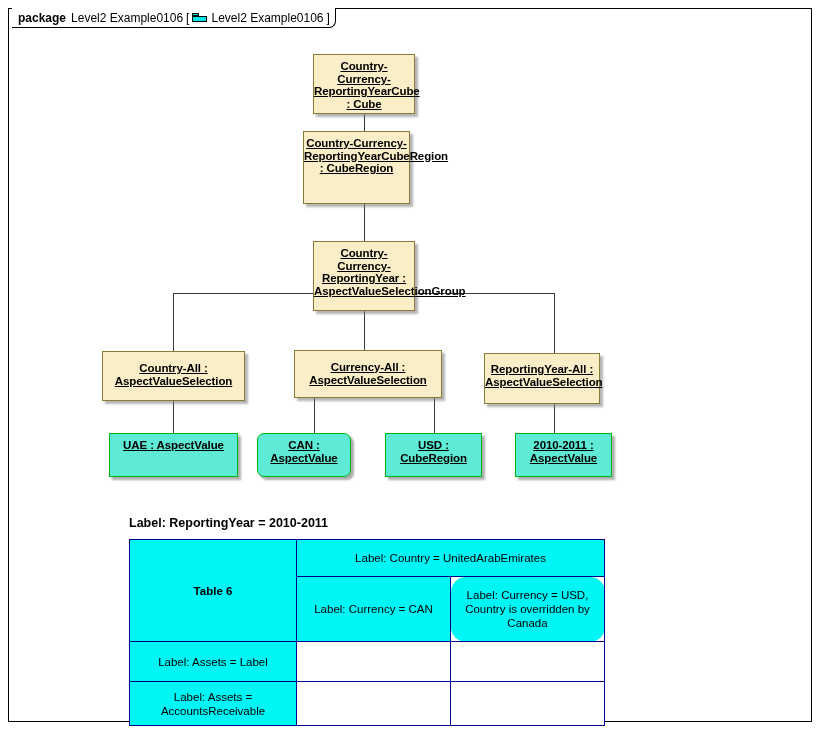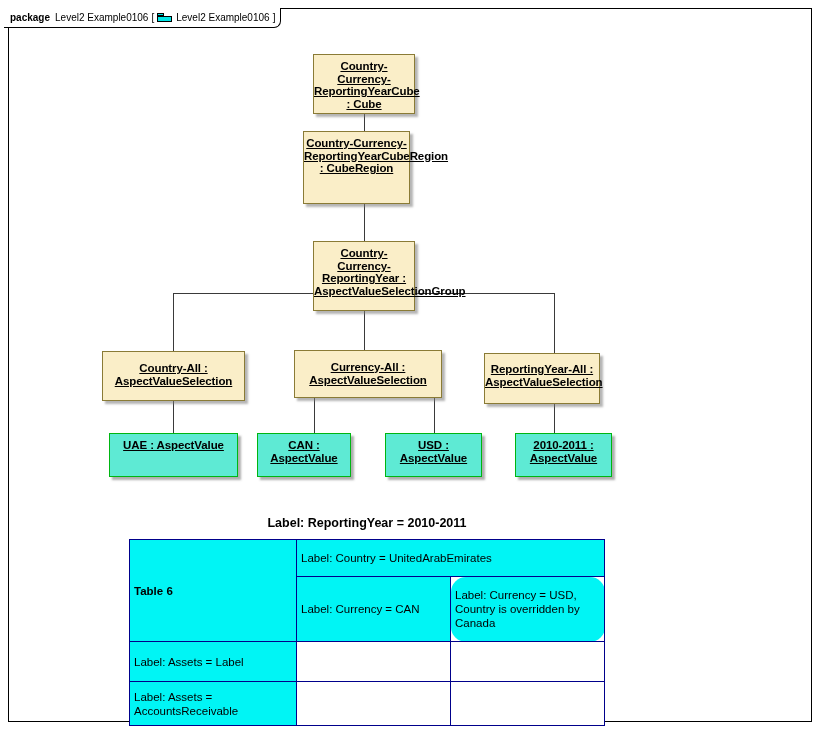--- a/index.html
+++ b/index.html
@@ -17,30 +17,30 @@
   #diagram-frame {
     position: absolute;
     left: 8px; top: 8px;
     width: 804px; height: 714px;
     border: 1px solid #000000;
     background: #ffffff;
     box-sizing: border-box;
   }
   #package-header {
     position: absolute;
-    left: 4px; top: 8px;
+    left: 12px; top: 8px;
     height: 20px;
     box-sizing: border-box;
     border-right: 1px solid #000;
     border-bottom: 1px solid #000;
     background: #ffffff;
     display: flex;
     align-items: center;
     padding: 0 4px 0 6px;
-    font-size: 10px;
+    font-size: 12px;
     color: #000;
     white-space: nowrap;
     border-bottom-right-radius: 7px;
     z-index: 5;
   }
   #package-header .kw { font-weight: bold; margin-right: 5px; }
   #package-header .nm { margin-right: 2px; }
   #package-header .br { margin: 0 1px; }
   .pkg-icon {
     display: inline-block;
@@ -92,38 +92,39 @@
     border: 1px solid #00b512;
     box-shadow: 3px 3px 2px rgba(120,120,120,0.6);
     font-size: 11.5px;
   }
 
   
   #table-caption {
     position: absolute;
     left: 129px; top: 516px;
     width: 476px;
-    text-align: center;
+    text-align: left;
     font-size: 12.5px;
     font-weight: bold;
     color: #000;
     z-index: 3;
   }
   #value-table {
     position: absolute;
     left: 129px; top: 539px;
     width: 476px;
     border-collapse: collapse;
     table-layout: fixed;
     z-index: 3;
   }
   #value-table td {
     border: 1px solid #00008b;
     font-size: 11.5px;
     color: #000;
+    text-align: center;
     vertical-align: middle;
     padding: 3px 4px;
     line-height: 14px;
   }
   #value-table td.hdr { background: #00f5f5; }
   #value-table td.corner { background: #00f5f5; font-weight: bold; }
   #value-table td.rowhdr { background: #00f5f5; }
   #value-table td.cell { background: #ffffff; }
 </style>
 </head>
@@ -184,26 +185,26 @@
 </div>
 
 <div class="node" style="left:484px; top:353px; width:116px; height:51px; padding-top:9px;">
   <span class="txt">ReportingYear-All : AspectValueSelection</span>
 </div>
 
 <div class="node avalue" style="left:109px; top:433px; width:129px; height:44px;">
   <span class="txt">UAE : AspectValue</span>
 </div>
 
-<div class="node avalue" style="left:257px; top:433px; width:94px; height:44px;">
+<div class="node avalue" style="left:257px; top:433px; width:94px; height:44px;border-radius:7px;">
   <span class="txt">CAN : AspectValue</span>
 </div>
 
 <div class="node avalue" style="left:385px; top:433px; width:97px; height:44px;">
-  <span class="txt">USD : AspectValue</span>
+  <span class="txt">USD : CubeRegion</span>
 </div>
 
 <div class="node avalue" style="left:515px; top:433px; width:97px; height:44px;">
   <span class="txt">2010-2011 : AspectValue</span>
 </div>
 
 <div id="table-caption">Label: ReportingYear = 2010-2011</div>
 
 <table id="value-table">
   <tbody>

